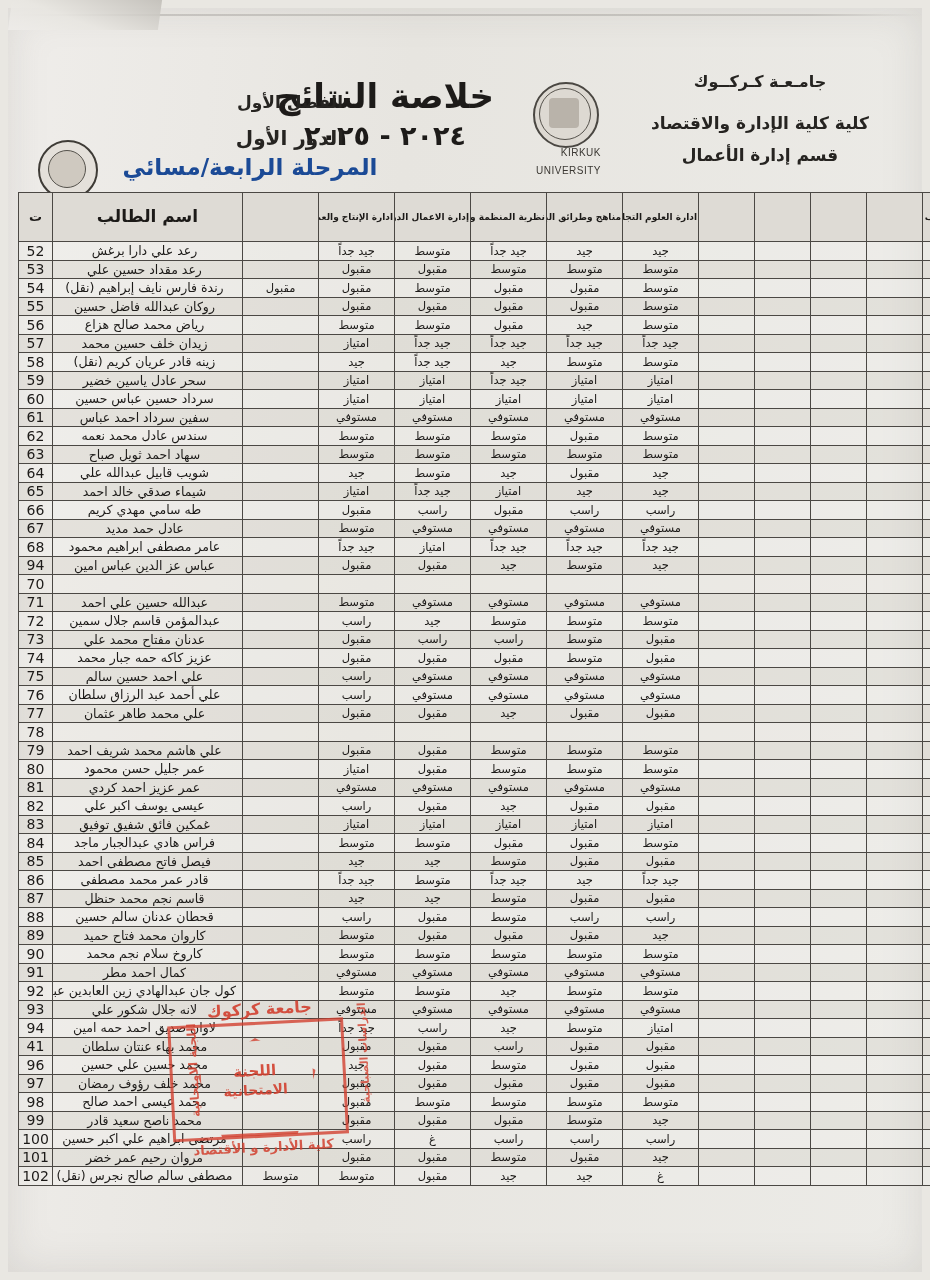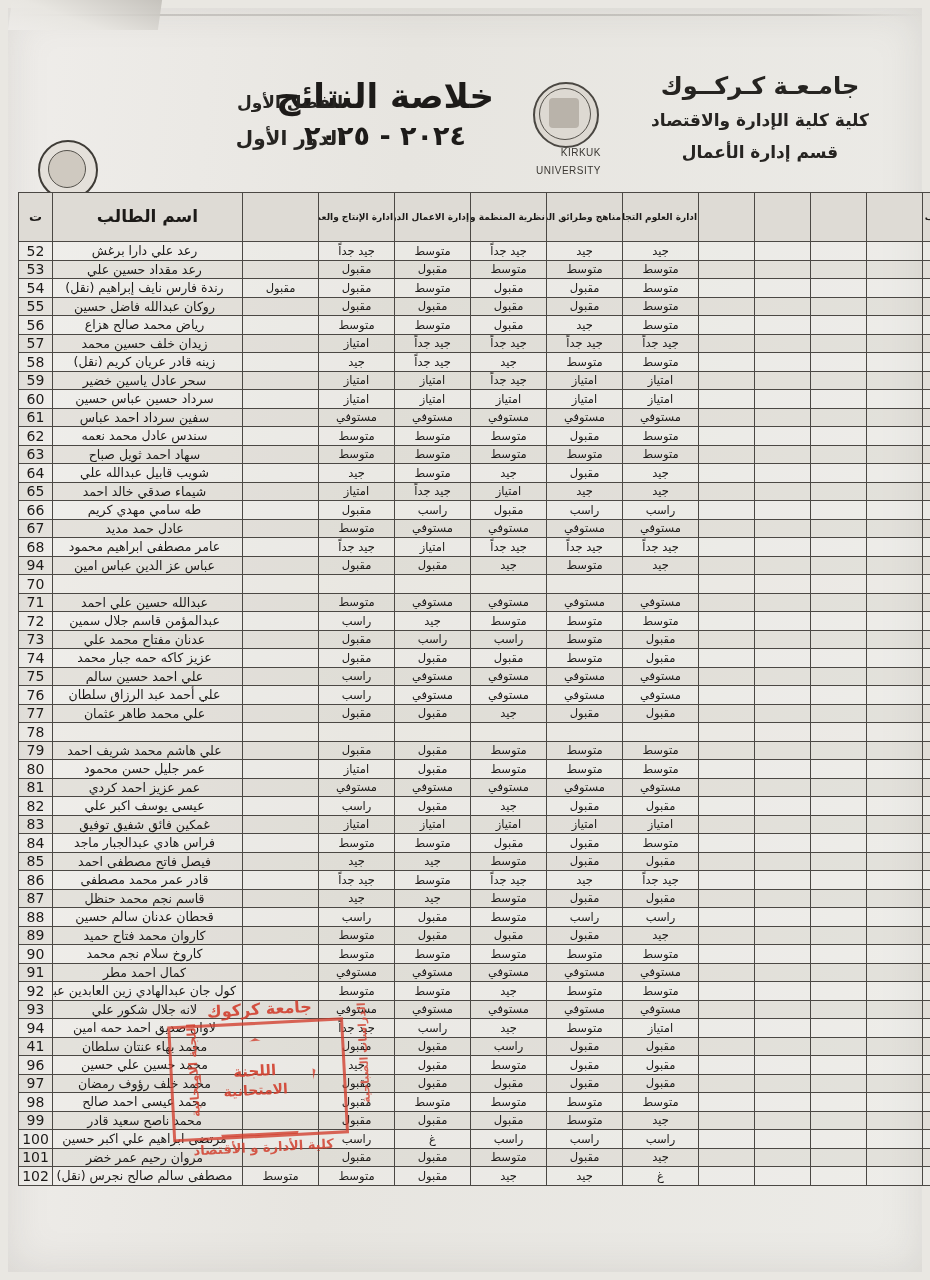--- a/index.html
+++ b/index.html
@@ -35,21 +35,21 @@
 
   
   .header{
     position:absolute;left:20px;top:62px;width:890px;height:130px;
   }
   .hdr-right{
     position:absolute;right:0;top:10px;text-align:center;width:300px;
     font-weight:bold;color:#262421;
   }
   .hdr-right div{letter-spacing:1px;}
-  .hdr-right .l1{font-size:24px;letter-spacing:4px;margin-bottom:10px;}
+  .hdr-right .l1{font-size:16px;letter-spacing:4px;margin-bottom:22px;}
   .hdr-right .l2{font-size:17px;margin-bottom:12px;}
   .hdr-right .l3{font-size:17px;}
   .logo{
     position:absolute;right:305px;top:18px;width:78px;height:86px;
   }
   .logo .ring{
     position:absolute;left:6px;top:2px;width:62px;height:62px;border-radius:50%;
     border:2px solid #4a4742;background:#ddd9d2;
   }
   .logo .ring2{
@@ -201,20 +201,21 @@
       <div class="t1">خلاصة النتائج</div>
       <div class="t2">٢٠٢٤ - ٢٠٢٥</div>
     </div>
 
     <div class="hdr-left">
       <div class="s1">الفصل الأول</div>
       <div class="s2">الدور الأول</div>
     </div>
   </div>
 
+  <div class="stage">المرحلة الرابعة/مسائي</div>
 
   <table>
     <colgroup>
       <col class="res">
         <col class="empty">
         <col class="empty">
         <col class="empty">
         <col class="empty">
       <col class="sub">
         <col class="sub">

